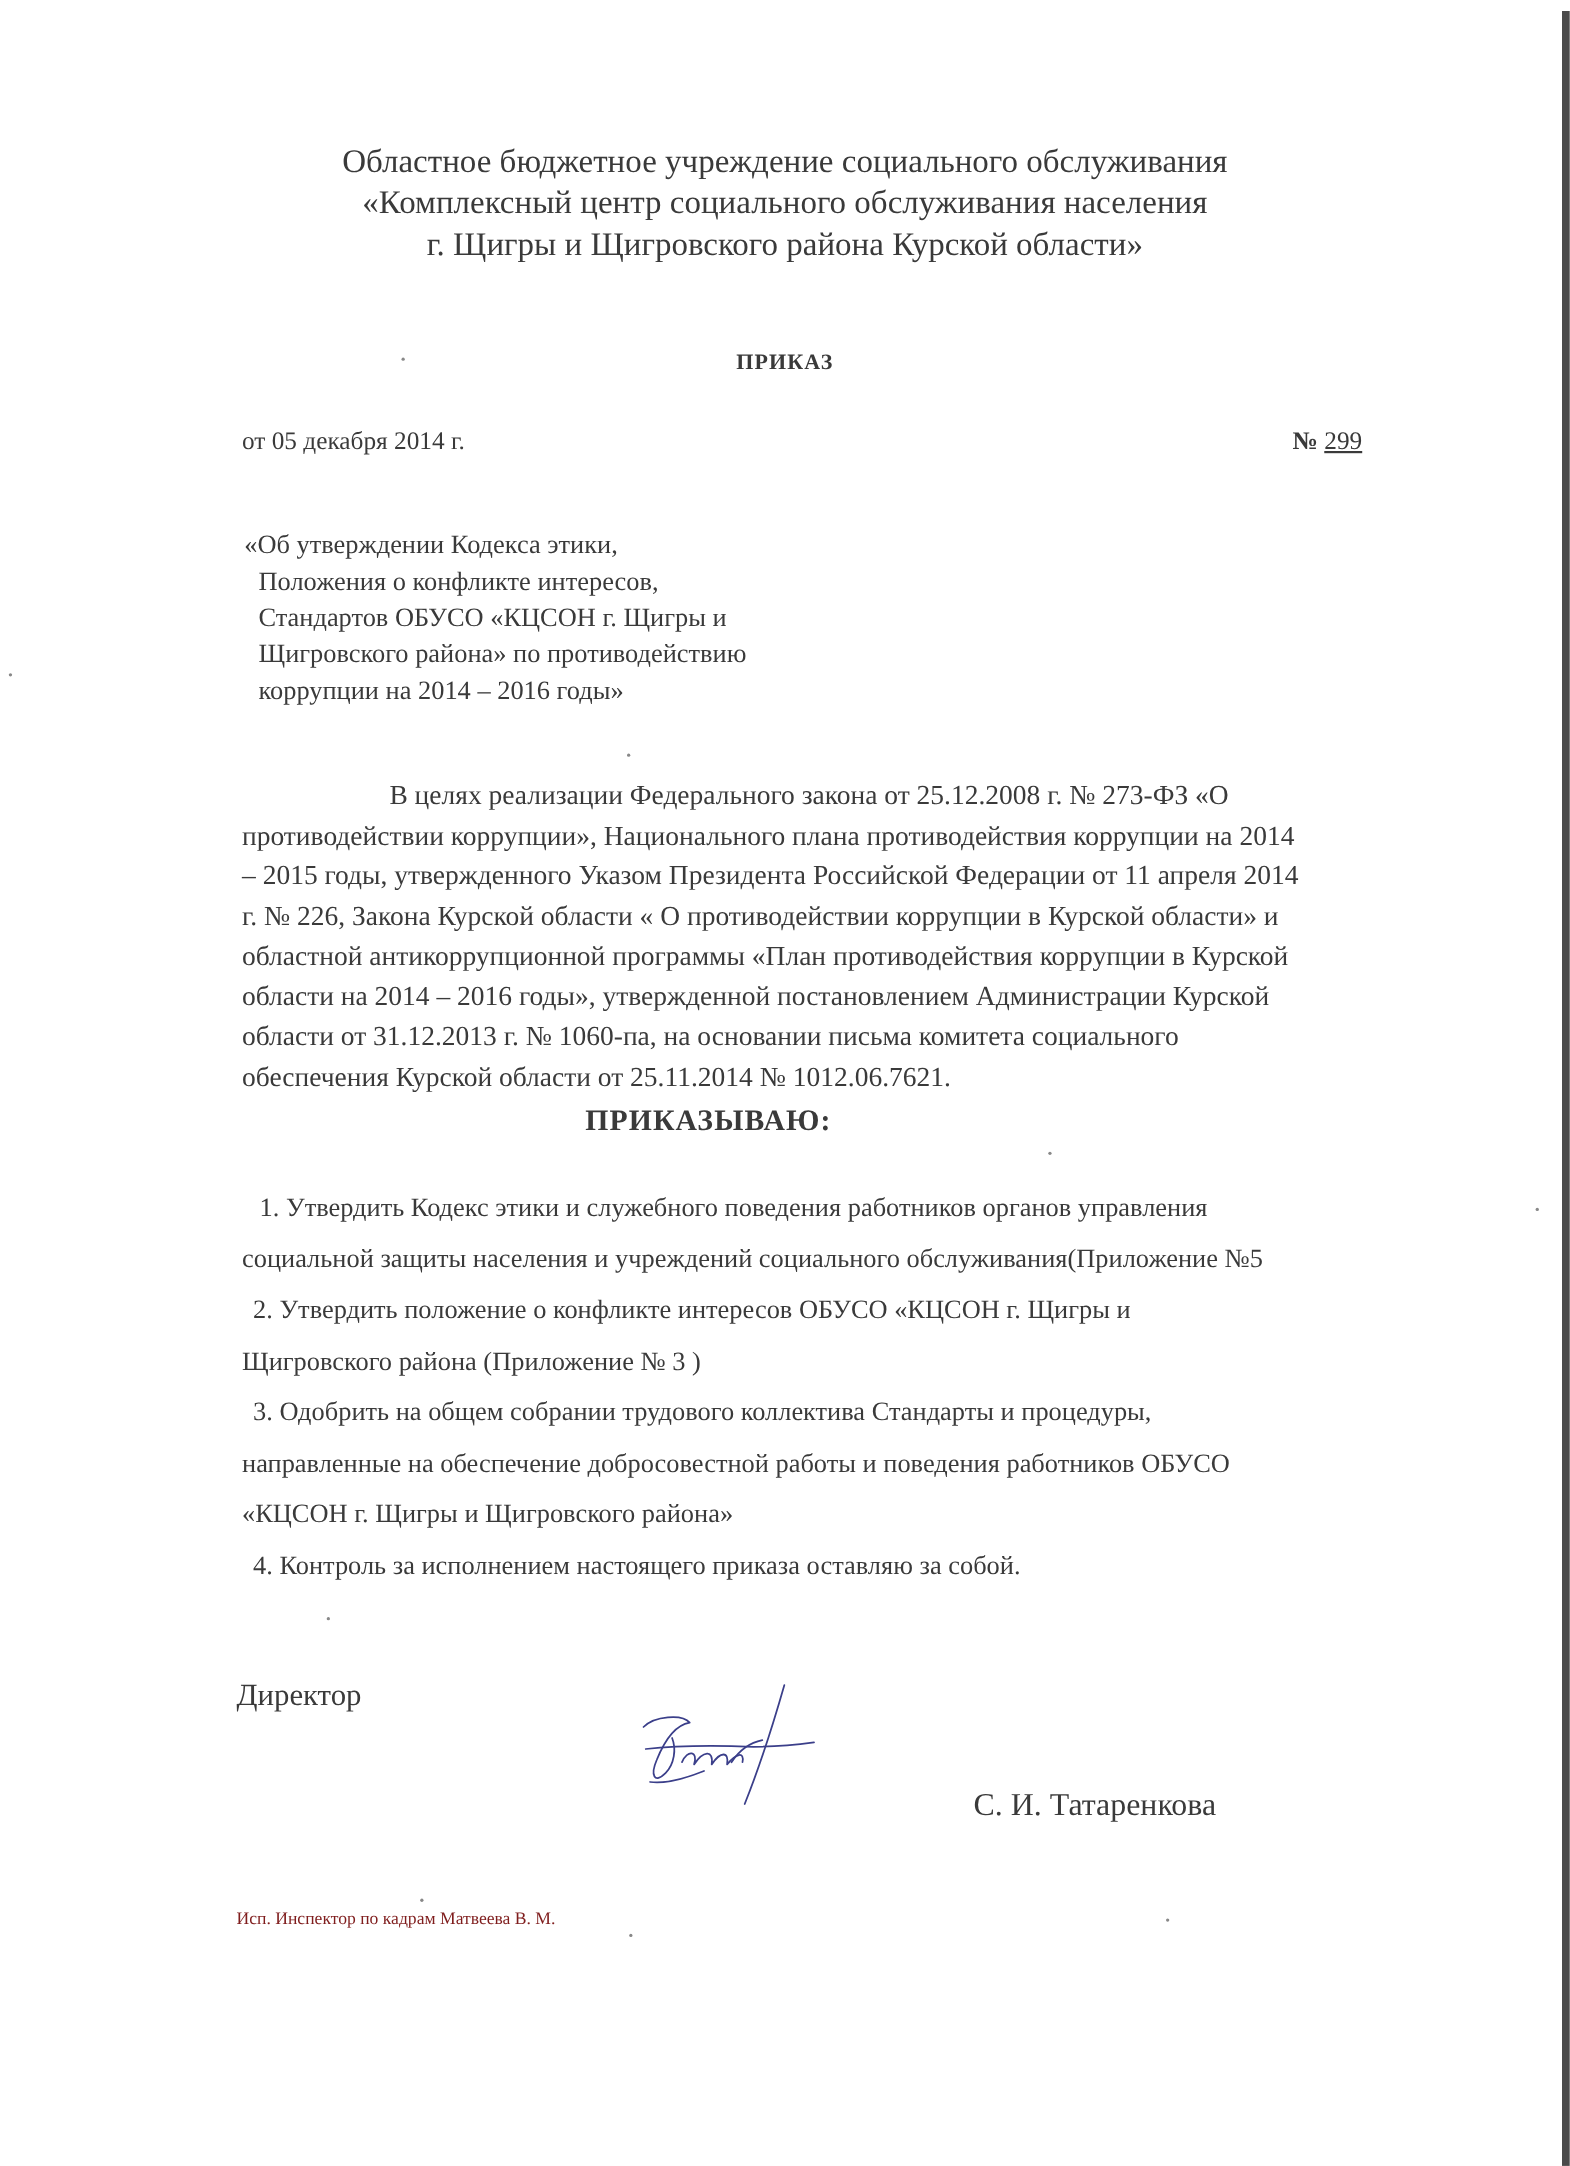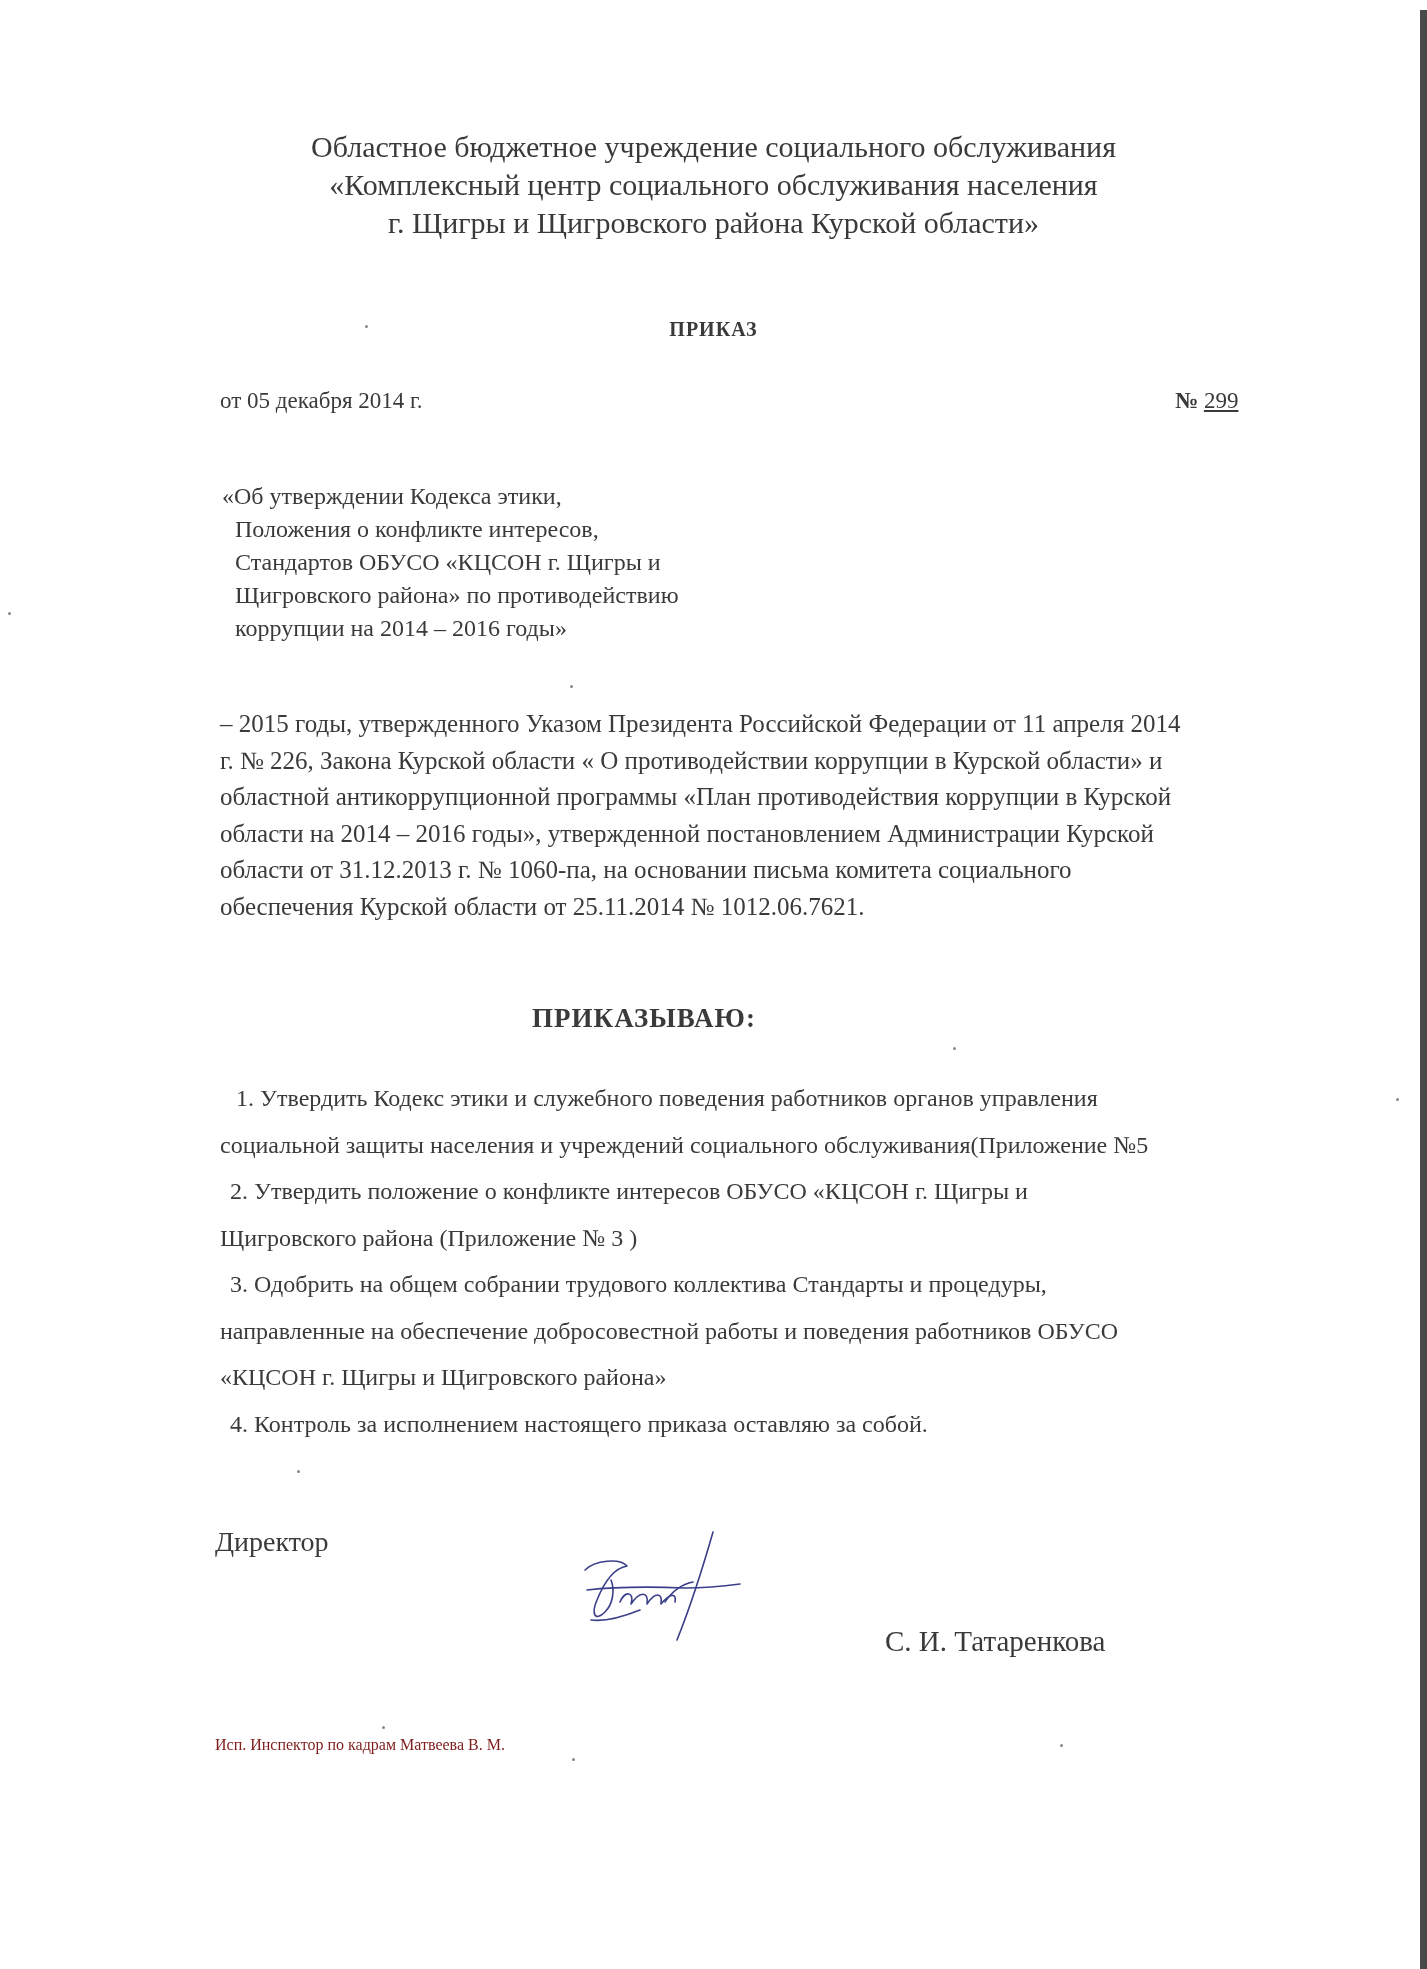--- a/index.html
+++ b/index.html
@@ -62,20 +62,22 @@
 
   <div class="abs subject">
     <span class="line">«Об утверждении Кодекса этики,</span>
     <span class="line indent">Положения о конфликте интересов,</span>
     <span class="line indent">Стандартов ОБУСО «КЦСОН г. Щигры и</span>
     <span class="line indent">Щигровского района» по противодействию</span>
     <span class="line indent">коррупции на 2014 – 2016 годы»</span>
   </div>
 
   <div class="abs body-para">
+    <span class="line first">В целях реализации Федерального закона от 25.12.2008 г. № 273-ФЗ «О</span>
+    <span class="line">противодействии коррупции», Национального плана противодействия коррупции на 2014</span>
     <span class="line">– 2015 годы, утвержденного Указом Президента Российской Федерации от 11 апреля 2014</span>
     <span class="line">г. № 226, Закона Курской области « О противодействии коррупции в Курской области»  и</span>
     <span class="line">областной антикоррупционной программы «План противодействия коррупции в Курской</span>
     <span class="line">области на 2014 – 2016 годы», утвержденной постановлением Администрации Курской</span>
     <span class="line">области от 31.12.2013 г. № 1060-па, на основании письма комитета социального</span>
     <span class="line">обеспечения Курской области от 25.11.2014 № 1012.06.7621.</span>
   </div>
 
   <div class="abs order-word">ПРИКАЗЫВАЮ:</div>
 

